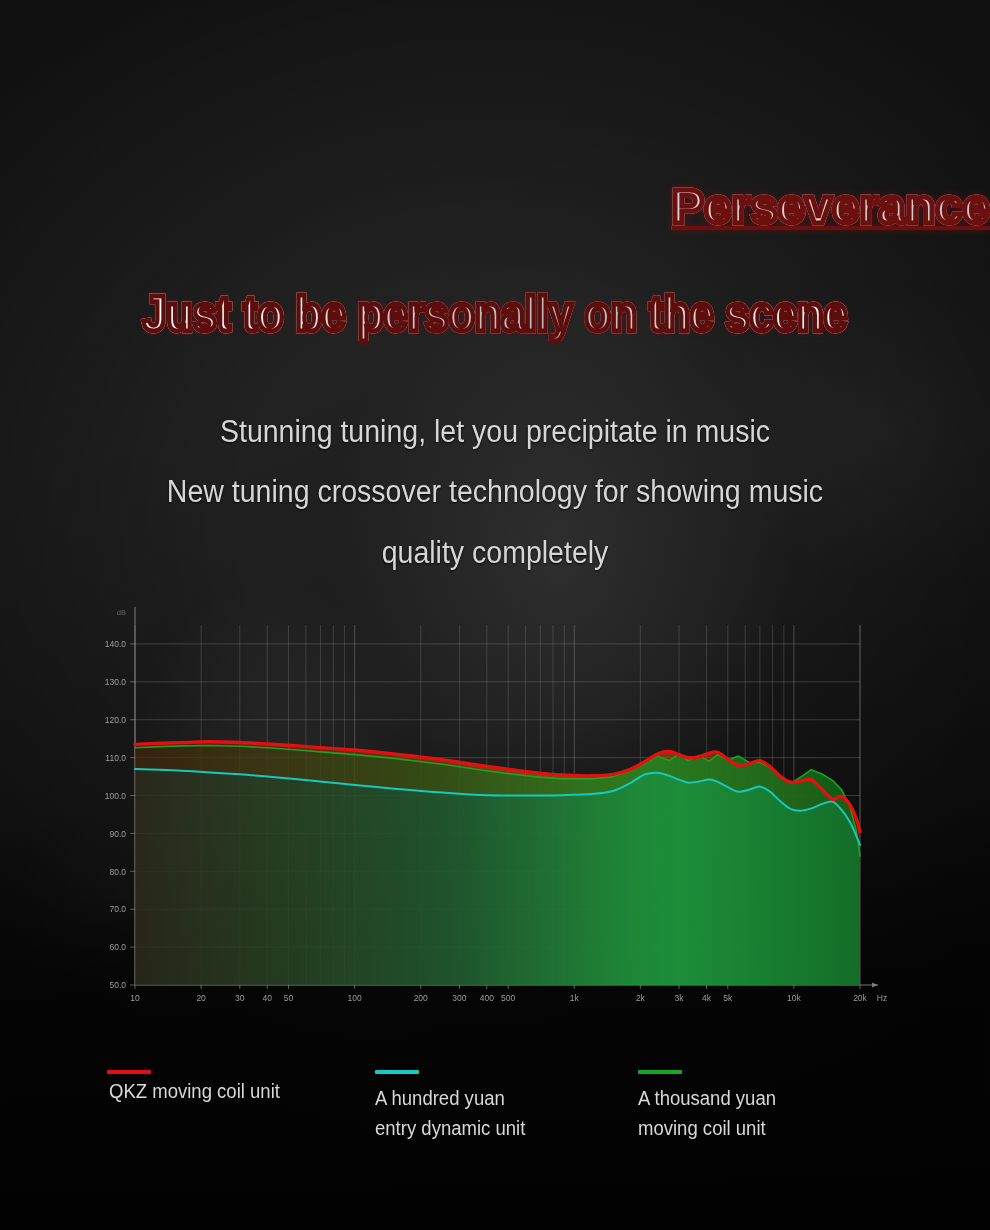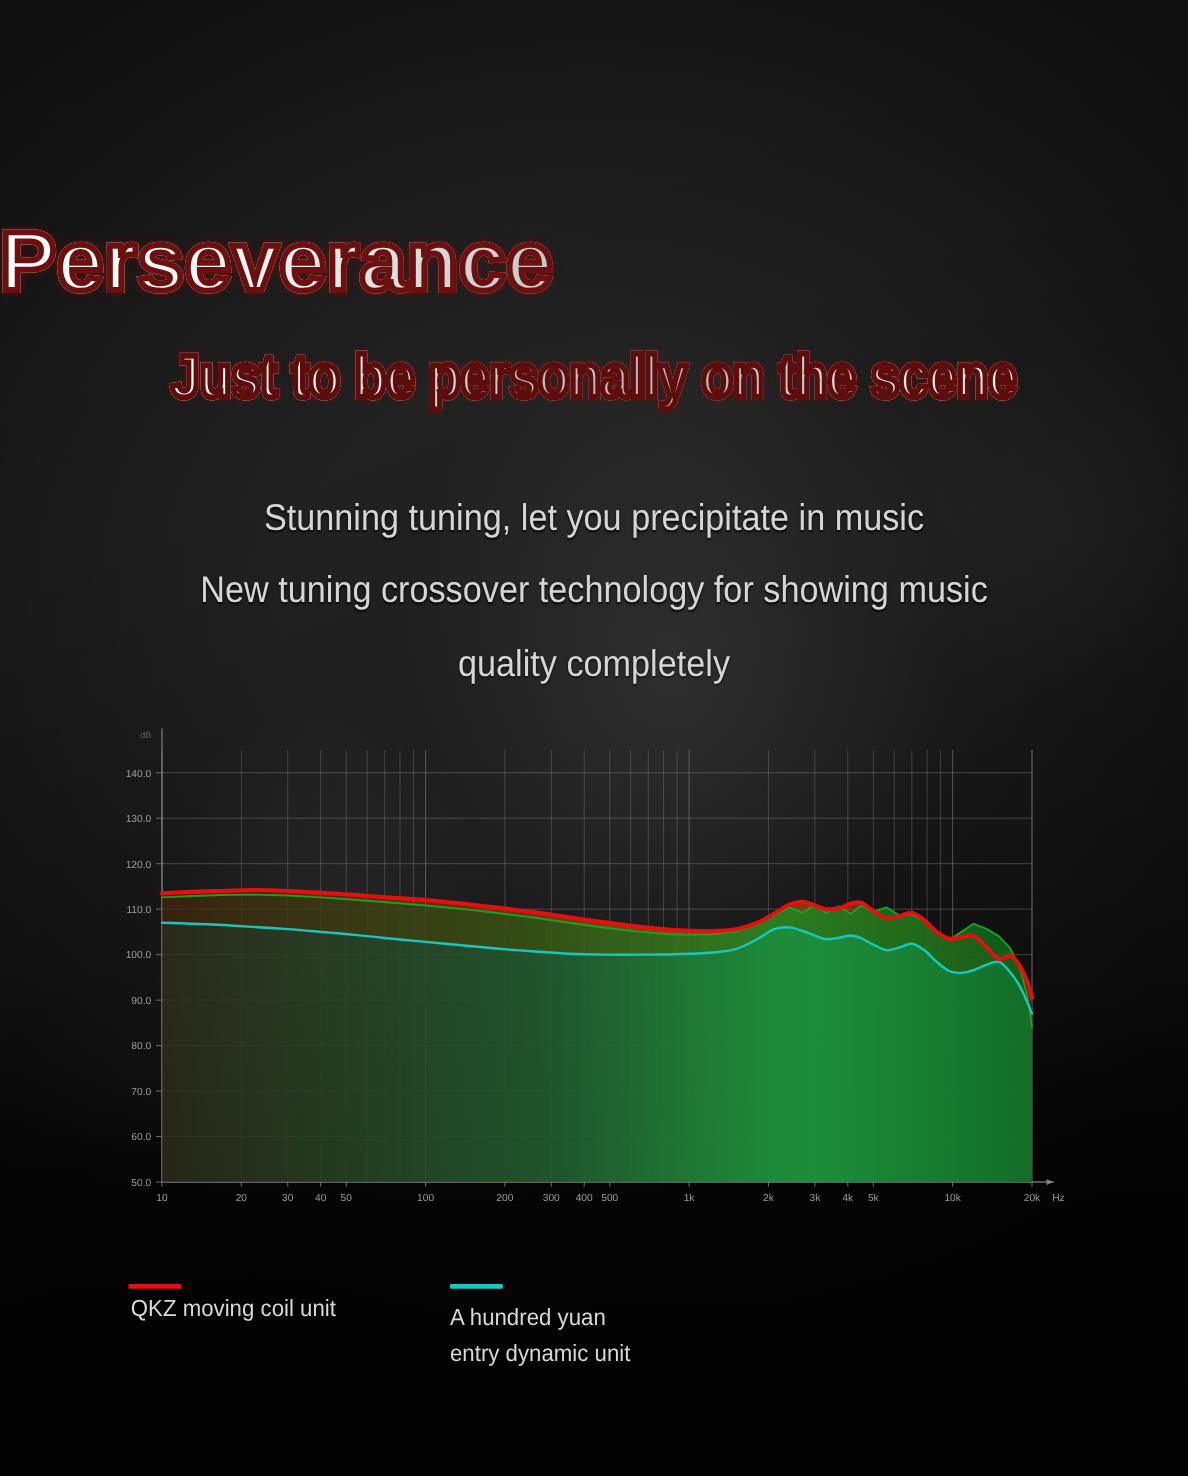--- a/index.html
+++ b/index.html
@@ -43,32 +43,33 @@
     background: radial-gradient(ellipse 720px 620px at 50% 42%, rgba(0,0,0,0) 35%, rgba(0,0,0,0.55) 100%);
   }
 
   
   .content { position: relative; z-index: 5; }
 
   .hero-title {
     position: absolute;
     left: 0; right: 0;
     top: 183px;
-    text-align: left;
-    font-size: 70px;
+    text-align: right;
+    font-size: 48px;
     font-weight: bold;
     line-height: 1;
     letter-spacing: 0.5px;
     background: linear-gradient(100deg, #ffffff 0%, #f2f2f2 22%, #bdbdbd 52%, #d9d9d9 75%, #c9c9c9 100%);
     -webkit-background-clip: text;
     background-clip: text;
     color: transparent;
     -webkit-text-stroke: 5px #6b0f0f;
     paint-order: stroke fill;
     filter: drop-shadow(0 0 3px rgba(120,10,10,0.65));
+    text-decoration: underline;
   }
 
   .hero-sub {
     position: absolute;
     left: 0; right: 0;
     top: 288px;
     text-align: center;
     font-size: 50px;
     font-weight: bold;
     line-height: 1.05;
@@ -296,16 +297,21 @@
     <div class="legend">
       <div class="legend-item legend-cyan">
         <span class="swatch" style="background:#16c8c0"></span>
         <span class="lbl">A hundred yuan
 entry dynamic unit</span>
       </div>
       <div class="legend-item legend-red">
         <span class="swatch" style="background:#e60f0f"></span>
         <span class="lbl">QKZ moving coil unit</span>
       </div>
+      <div class="legend-item legend-green">
+        <span class="swatch" style="background:#1aa524"></span>
+        <span class="lbl">A thousand yuan
+moving coil unit</span>
+      </div>
     </div>
 
   </div>
 </div>
 
 </body></html>

